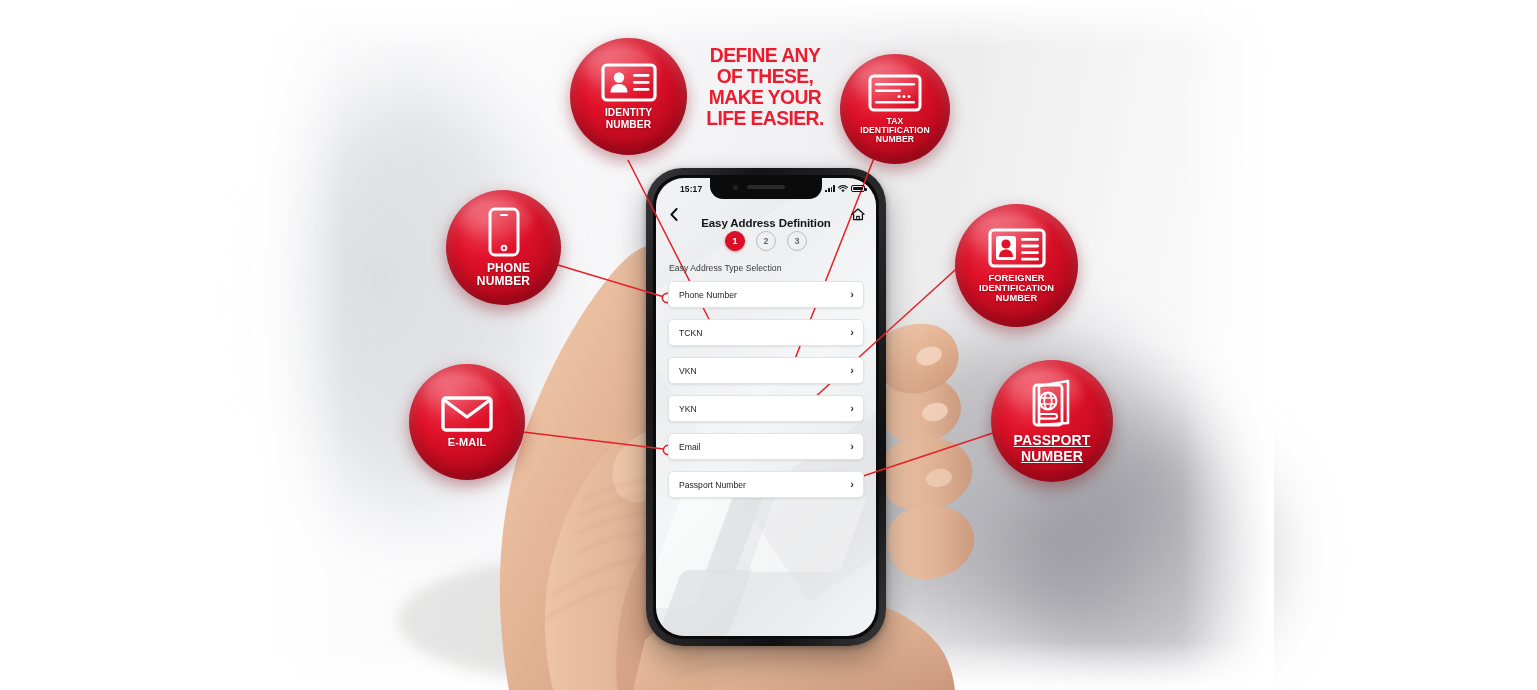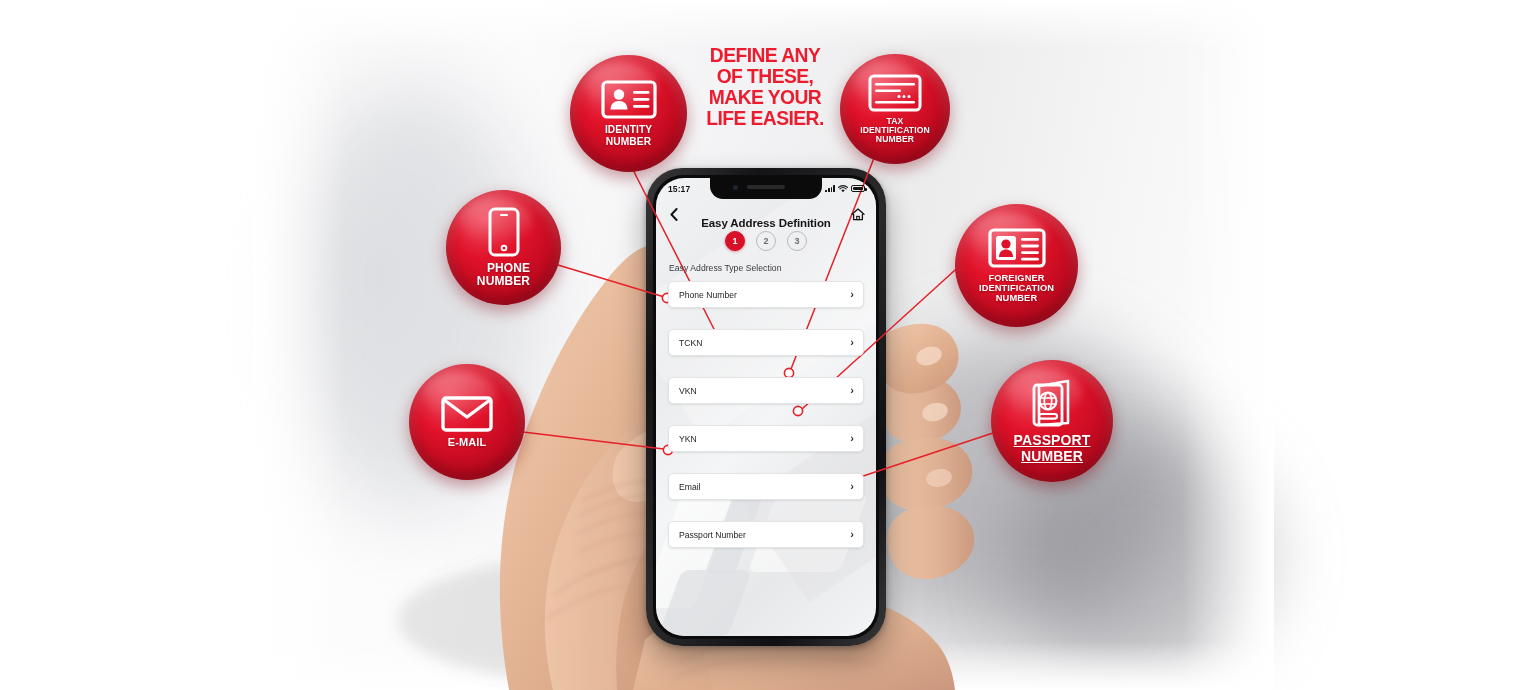--- a/index.html
+++ b/index.html
@@ -57,21 +57,21 @@
     width:112px; height:21px; background:#0b0b0c;
     border-bottom-left-radius:13px; border-bottom-right-radius:13px; z-index:6;
   }
   .notch .spk { position:absolute; left:50%; transform:translateX(-50%); top:7px; width:38px; height:4px; border-radius:2px; background:#2a2a2c; }
   .notch .cam { position:absolute; left:23px; top:7px; width:5px; height:5px; border-radius:50%; background:#1d2430; }
 
   .statusbar {
     position:relative; z-index:5; height:21px; display:flex; align-items:center;
     justify-content:space-between; padding:0 11px 0 12px;
   }
-  .st-time { font-size:8.5px; font-weight:700; color:#141414; letter-spacing:.1px; }
+  .st-time { font-size:8.5px; font-weight:700; color:#141414; letter-spacing:.1px;margin-left:12px; }
   .st-right { display:flex; align-items:center; gap:3px; }
   .bars { display:flex; align-items:flex-end; gap:1px; height:7px; }
   .bars i { display:block; width:1.7px; background:#141414; border-radius:.5px; }
   .bars i:nth-child(1){height:2.5px}.bars i:nth-child(2){height:4px}
   .bars i:nth-child(3){height:5.5px}.bars i:nth-child(4){height:7px}
   .batt { width:14px; height:7px; border:1px solid #141414; border-radius:2px; position:relative; }
   .batt:after{content:"";position:absolute;right:-2.6px;top:2px;width:1.6px;height:3px;background:#141414;border-radius:0 1px 1px 0;}
   .batt i{position:absolute;left:1px;top:1px;bottom:1px;width:10px;background:#141414;border-radius:1px;}
 
   .appbar {
@@ -83,21 +83,21 @@
 
   .steps { position:relative; z-index:5; display:flex; justify-content:center; gap:11px; margin-top:2px; }
   .step {
     width:20px; height:20px; border-radius:50%; display:flex; align-items:center; justify-content:center;
     font-size:9px; font-weight:700; color:#6b6b6e; border:1.3px solid #b9babd; background:transparent;
   }
   .step.active { background:#d81028; border-color:#d81028; color:#fff; box-shadow:0 1px 3px rgba(180,10,35,.4); }
 
   .sel-label { position:relative; z-index:5; font-size:8.6px; color:#38383b; margin:12px 0 0 13px; letter-spacing:.05px; }
 
-  .list { position:relative; z-index:5; margin-top:8px; padding:0 12px; display:flex; flex-direction:column; gap:21px; }
+  .list { position:relative; z-index:5; margin-top:8px; padding:0 12px; display:flex; flex-direction:column; gap:11px; }
   .list-item {
     height:27px; border-radius:5px; background:#ffffff; border:1px solid #e2e3e5;
     box-shadow:0 1px 2px rgba(0,0,0,.09);
     display:flex; align-items:center; justify-content:space-between; padding:0 9px 0 10px;
   }
   .li-label { font-size:8.6px; color:#242427; font-weight:400; }
   .chev { font-size:11px; color:#35353a; font-weight:700; line-height:1; }
 
   
   .headline {
@@ -330,21 +330,21 @@
     </svg>
   </div>
 
   <div class="headline">
     <div>DEFINE ANY</div>
     <div>OF THESE,</div>
     <div>MAKE YOUR</div>
     <div>LIFE EASIER.</div>
   </div>
 
-  <div class="badge" style="left:570px;top:55px;width:117px;height:117px;">
+  <div class="badge" style="left:570px;top:38px;width:117px;height:117px;">
     <div class="badge-ico">
       <svg width="56" height="39" viewBox="0 0 56 39">
         <rect x="2" y="2" width="52" height="35" rx="4" stroke="#fff" stroke-width="3.2" fill="none"></rect>
         <circle cx="18" cy="14.5" r="5.2" fill="#fff"></circle>
         <path d="M9.5 29.5 C9.5 23.8 13.4 21 18 21 C22.6 21 26.5 23.8 26.5 29.5 Z" fill="#fff"></path>
         <rect x="32" y="11" width="16.5" height="2.8" rx="1.4" fill="#fff"></rect>
         <rect x="32" y="18" width="16.5" height="2.8" rx="1.4" fill="#fff"></rect>
         <rect x="32" y="25" width="16.5" height="2.8" rx="1.4" fill="#fff"></rect>
       </svg>
     </div>

